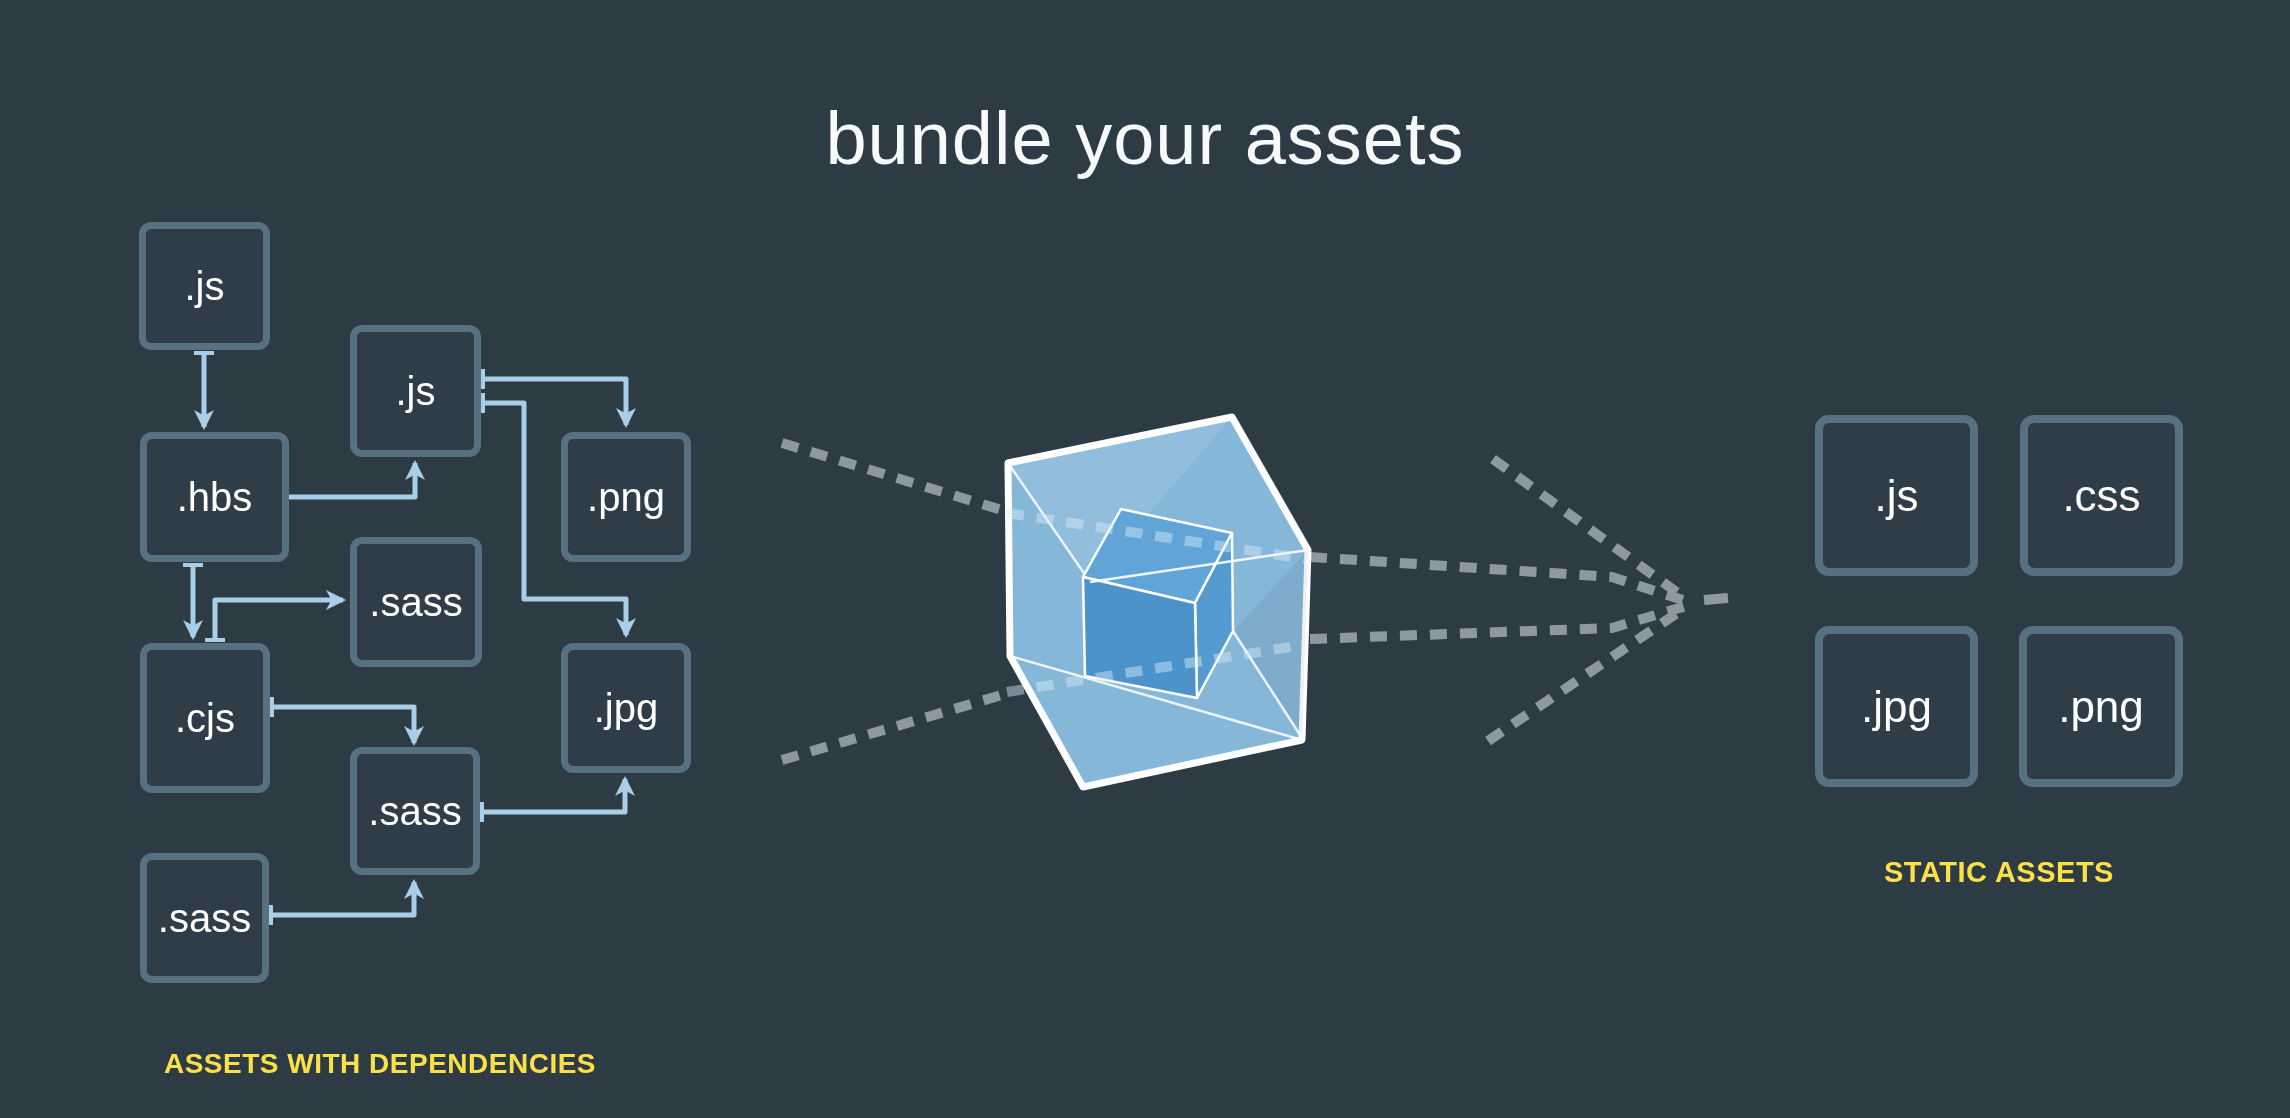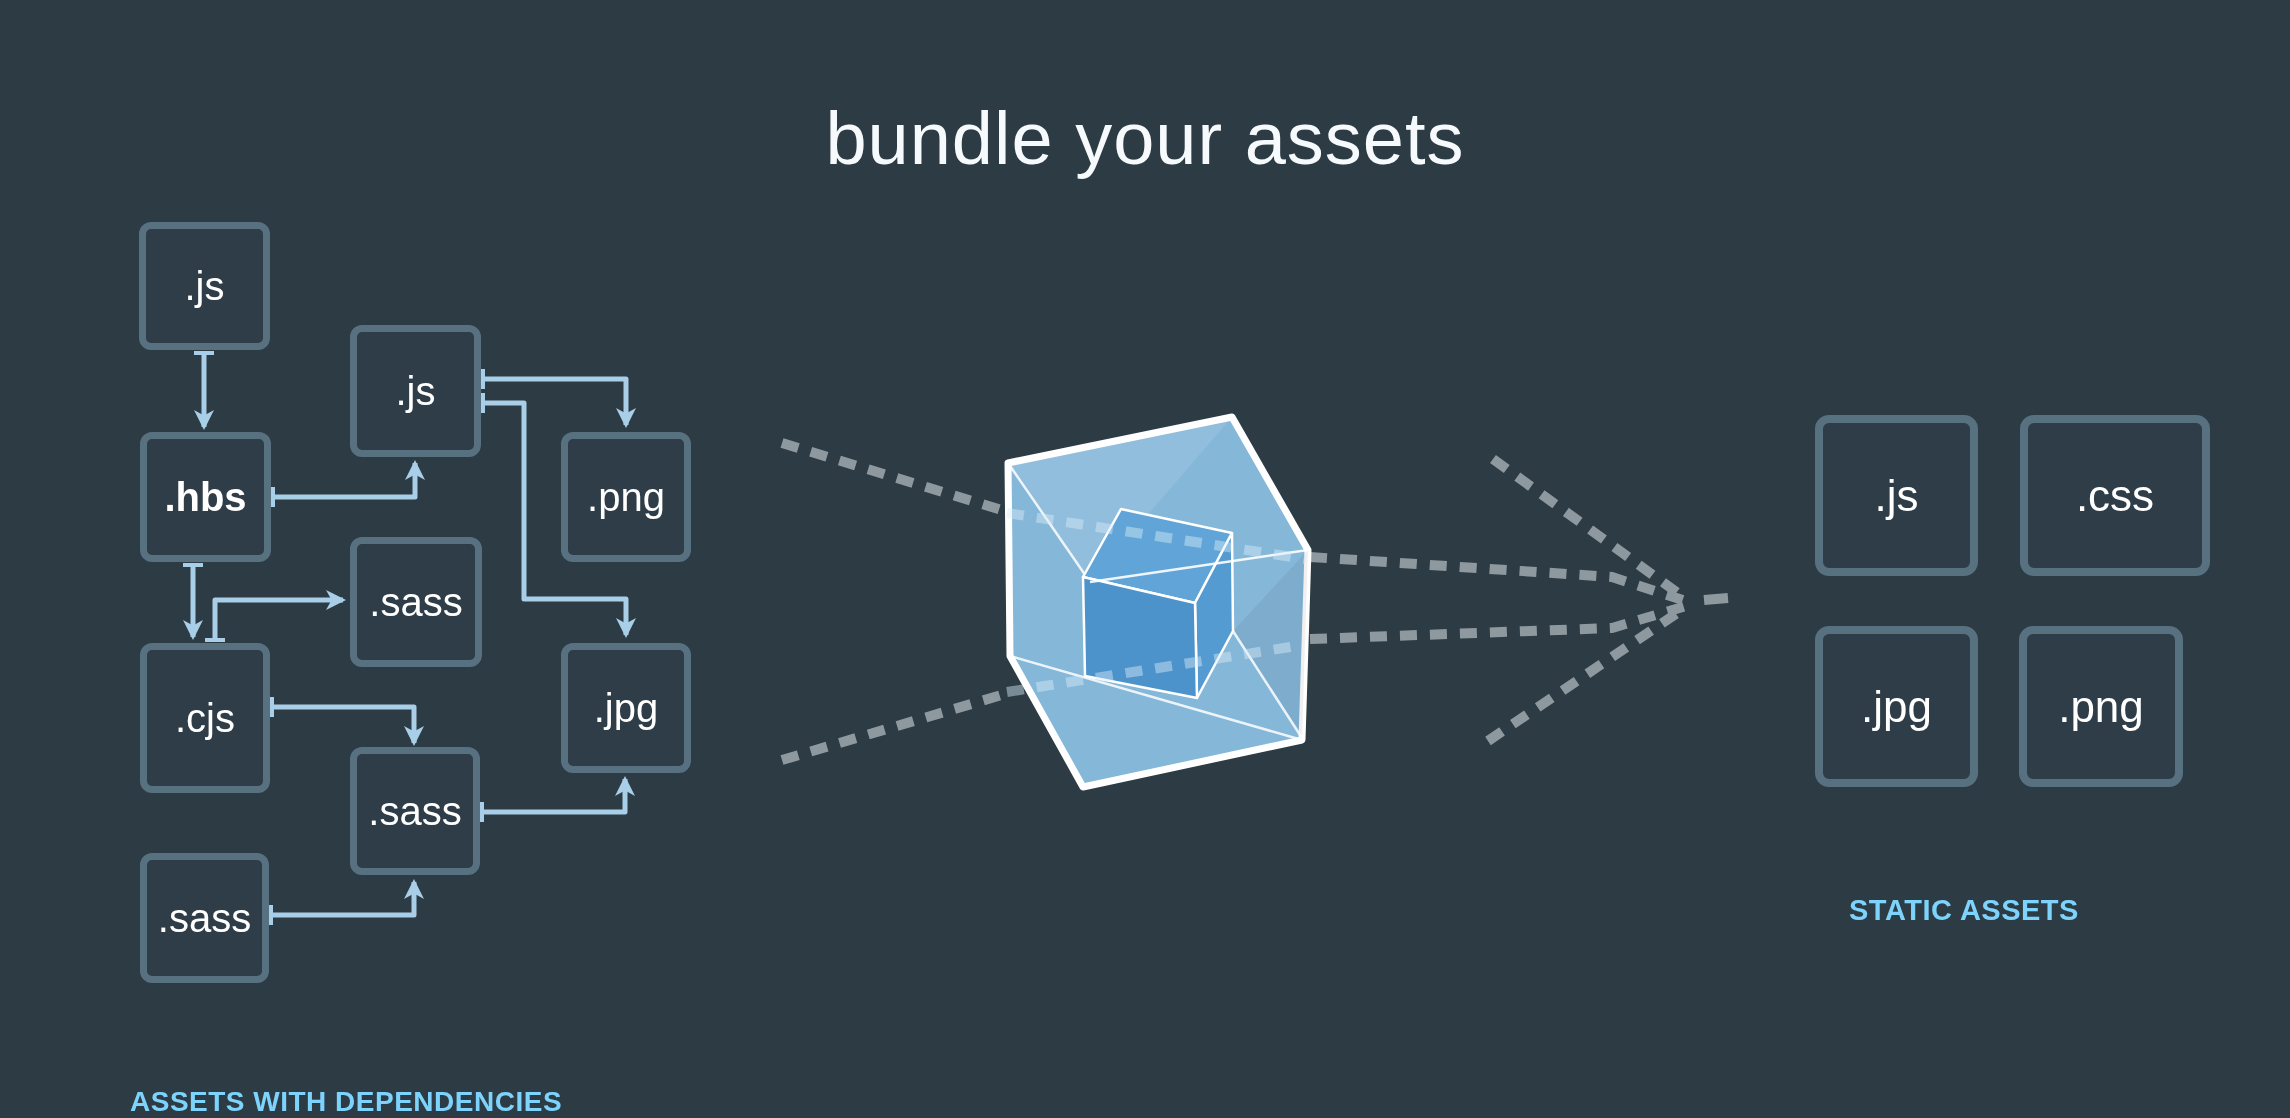--- a/index.html
+++ b/index.html
@@ -21,22 +21,22 @@
     display:flex;align-items:center;justify-content:center;
     color:#ffffff;font-size:40px;
   }
   .asset-box{
     position:absolute;box-sizing:border-box;
     border:8px solid #587181;border-radius:14px;background:#2e3d47;
     display:flex;align-items:center;justify-content:center;
     color:#ffffff;font-size:44px;
   }
   .section-label{
-    position:absolute;color:#7dd3fc;font-weight:bold;
-    font-size:28px;letter-spacing:0.5px;margin-top:38px;
+    position:absolute;color:#fde047;font-weight:bold;
+    font-size:28px;letter-spacing:0.5px;text-align:center;
   }
 </style>
 </head>
 <body>
 
 <div class="stage">
 
   <svg class="svg-layer" width="2290" height="1118" viewBox="0 0 2290 1118" xmlns="http://www.w3.org/2000/svg">
     <defs>
       <marker id="arrow" viewBox="0 0 4 4" refX="3.4" refY="2" markerWidth="4" markerHeight="4" orient="auto" markerUnits="strokeWidth">
@@ -92,21 +92,21 @@
   </svg>
 
   <div class="title">bundle your assets</div>
 
   <div class="module-box" style="left:139px;top:222px;width:131px;height:128px;">
     <span>.js</span>
   </div>
   <div class="module-box" style="left:350px;top:325px;width:131px;height:132px;">
     <span>.js</span>
   </div>
-  <div class="module-box" style="left:140px;top:432px;width:131px;height:130px;font-weight:bold;">
+  <div class="module-box" style="left:140px;top:432px;width:149px;height:130px;">
     <span>.hbs</span>
   </div>
   <div class="module-box" style="left:561px;top:432px;width:130px;height:130px;">
     <span>.png</span>
   </div>
   <div class="module-box" style="left:350px;top:537px;width:132px;height:130px;">
     <span>.sass</span>
   </div>
   <div class="module-box" style="left:140px;top:643px;width:130px;height:150px;">
     <span>.cjs</span>
@@ -119,21 +119,21 @@
   </div>
   <div class="module-box" style="left:140px;top:853px;width:129px;height:130px;">
     <span>.sass</span>
   </div>
 
   <div class="section-label" style="left:130px;top:1048px;width:500px;">ASSETS WITH DEPENDENCIES</div>
 
   <div class="asset-box" style="left:1815px;top:415px;width:163px;height:161px;">
     <span>.js</span>
   </div>
-  <div class="asset-box" style="left:2020px;top:415px;width:190px;height:161px;">
+  <div class="asset-box" style="left:2020px;top:415px;width:163px;height:161px;">
     <span>.css</span>
   </div>
   <div class="asset-box" style="left:1815px;top:626px;width:163px;height:161px;">
     <span>.jpg</span>
   </div>
   <div class="asset-box" style="left:2019px;top:626px;width:164px;height:161px;">
     <span>.png</span>
   </div>
 
   <div class="section-label" style="left:1849px;top:856px;width:300px;font-size:29px;">STATIC ASSETS</div>

